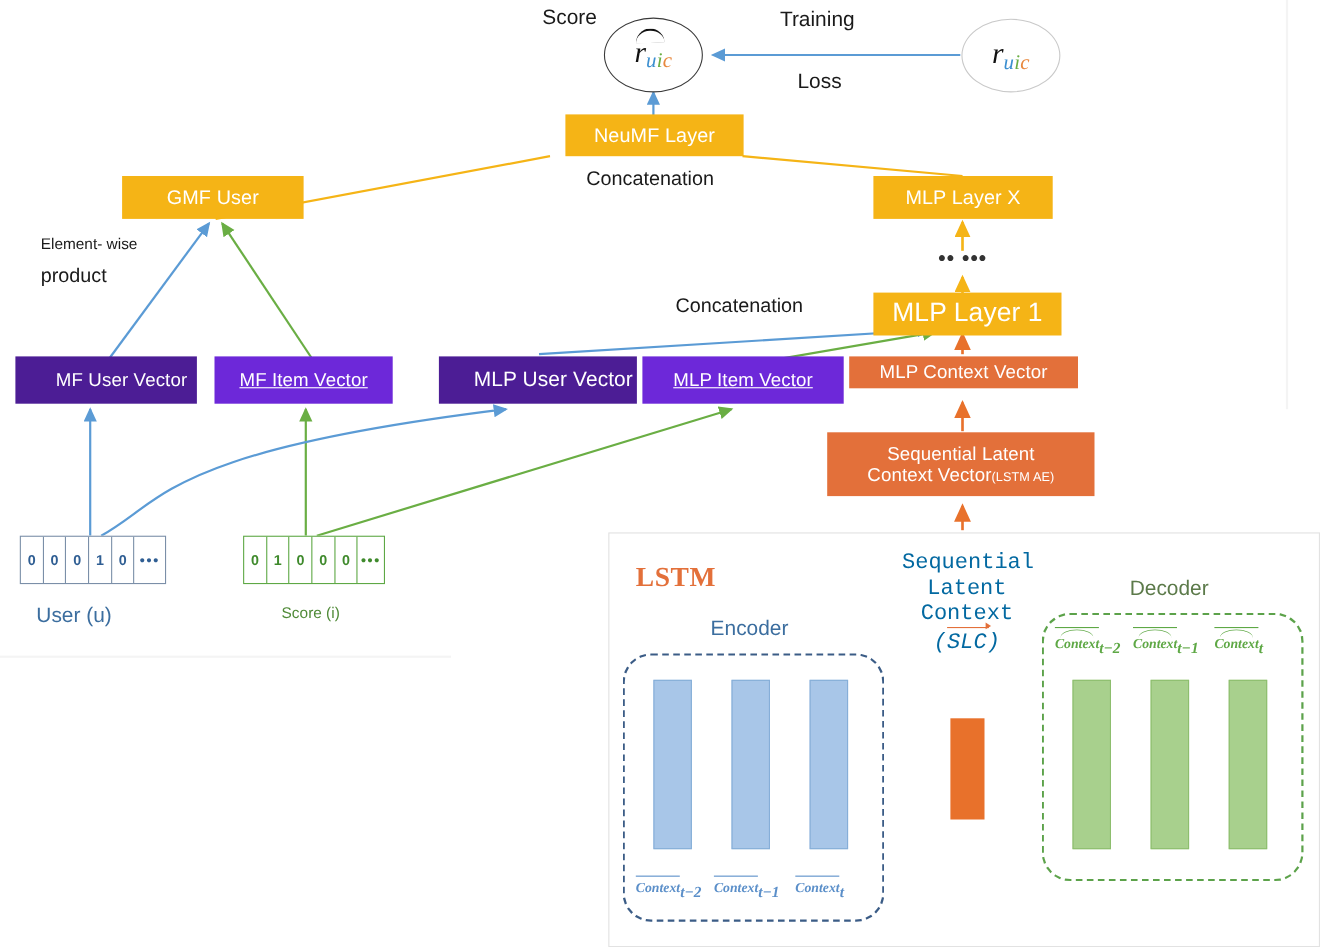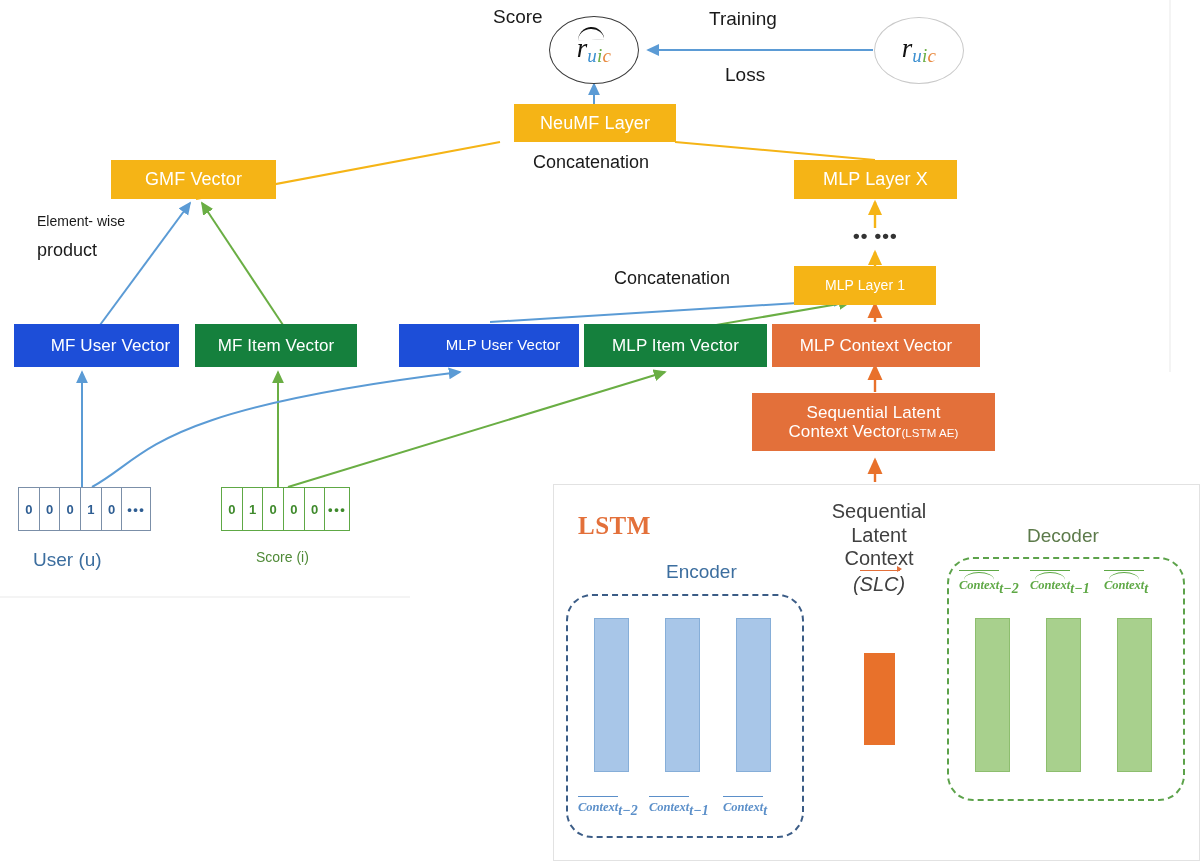--- a/index.html
+++ b/index.html
@@ -32,22 +32,22 @@
     box-sizing: border-box;
     display: flex;
     align-items: center;
     justify-content: center;
     text-align: center;
     color: #ffffff;
     line-height: 1.12;
     letter-spacing: 0.1px;
   }
   .node.amber  { background: #F5B416; }
-  .node.blue   { background: #1d4ed8; padding-left: 28px; }
-  .node.green  { background: #15803d; }
+  .node.blue   { background: #4c1d95; padding-left: 28px; }
+  .node.green  { background: #6d28d9; text-decoration: underline; }
   .node.orange { background: #E3703A; }
 
   .lbl {
     position: absolute;
     color: #1a1a1a;
     white-space: nowrap;
   }
   .lbl-blue  { color: #3C6E9F; }
   .lbl-green { color: #4F8A37; }
 
@@ -178,23 +178,23 @@
     position: absolute;
     left: 0; right: 0;
     top: -8px;
     height: 0;
     border-top: 1.1px solid currentColor;
   }
 
   #slc-label {
     position: absolute;
     text-align: center;
-    font-family: Liberation Sans, sans-serif;
+    font-family: Liberation Mono, monospace;
     font-size: 20px;
-    color: #404040;
+    color: #0369a1;
     line-height: 1.18;
     white-space: nowrap;
   }
   #slc-label .slc-paren {
     font-style: italic;
     display: inline-block;
     position: relative;
   }
   #slc-label .slcbar {
     display: inline-block;
@@ -338,38 +338,38 @@
   <div class="circ truth" style="left:874px; top:17px; width:90px; height:67px;">
     <span class="mathr">
       <span>r</span><span class="sub"><span class="su">u</span><span class="si">i</span><span class="sc">c</span></span>
     </span>
   </div>
 
   <div class="node amber" style="left:514px; top:104px; width:162px; height:38px; font-size:18px;">NeuMF Layer</div>
 
   <div class="lbl" style="left:533px; top:152px; font-size:18px;">Concatenation</div>
 
-  <div class="node amber" style="left:111px; top:160px; width:165px; height:39px; font-size:18px;">GMF Vector</div>
+  <div class="node amber" style="left:111px; top:160px; width:165px; height:39px; font-size:18px;">GMF User</div>
 
   <div class="node amber" style="left:794px; top:160px; width:163px; height:39px; font-size:18px;">MLP Layer X</div>
 
   <div class="ellipsis-dots" style="left:853px; top:225px;">•• •••</div>
 
-  <div class="node amber" style="left:794px; top:266px; width:142px; height:39px; font-size:14px;">MLP Layer 1</div>
+  <div class="node amber" style="left:794px; top:266px; width:171px; height:39px; font-size:24px;">MLP Layer 1</div>
 
   <div class="lbl" style="left:614px; top:268px; font-size:18px;">Concatenation</div>
 
   <div class="lbl" style="left:37px; top:213px; font-size:14px;">Element- wise</div>
   <div class="lbl" style="left:37px; top:240px; font-size:18px;">product</div>
 
   <div class="node blue" style="left:14px; top:324px; width:165px; height:43px; font-size:17px;">MF User Vector</div>
   <div class="node green" style="left:195px; top:324px; width:162px; height:43px; font-size:17px;">MF Item Vector</div>
-  <div class="node blue" style="left:399px; top:324px; width:180px; height:43px; font-size:15px;">MLP User Vector</div>
+  <div class="node blue" style="left:399px; top:324px; width:180px; height:43px; font-size:19px;">MLP User Vector</div>
   <div class="node green" style="left:584px; top:324px; width:183px; height:43px; font-size:17px;">MLP Item Vector</div>
-  <div class="node orange" style="left:772px; top:324px; width:208px; height:43px; font-size:17px;">MLP Context Vector</div>
+  <div class="node orange" style="left:772px; top:324px; width:208px; height:29px; font-size:17px;">MLP Context Vector</div>
 
   <div class="node orange" style="left:752px; top:393px; width:243px; height:58px; font-size:17px; flex-direction:column;">
     <span>Sequential Latent</span>
     <span>
       <span>Context Vector</span><span style="font-size:11.5px;">(LSTM AE)</span>
     </span>
   </div>
 
   <div class="vec" style="left:18px; top:487px; width:133px; height:44px;">
     <div class="cell" style="width:21px;">0</div>
@@ -389,21 +389,21 @@
     <div class="cell" style="width:21px;">0</div>
     <div class="cell dots-cell" style="width:24px;">•••</div>
   </div>
   <div class="lbl lbl-green" style="left:256px; top:549px; font-size:14px;">Score (i)</div>
 
   <div id="lstm-panel" style="left:553px; top:484px; width:647px; height:377px;">
   </div>
 
   <div id="lstm-title" style="left:578px; top:492px;margin-top:20px;">LSTM</div>
 
-  <div class="lbl lbl-blue" style="left:646px; top:561px; font-size:19px;margin-left:20px;">Encoder</div>
+  <div class="lbl lbl-blue" style="left:646px; top:561px; font-size:19px;">Encoder</div>
   <div class="lbl" style="left:1027px; top:525px; font-size:19px; color:#5C7A4A;">Decoder</div>
 
   <div id="slc-label" style="left:820px; top:500px; width:118px;">
     <div>Sequential</div>
     <div>Latent</div>
     <div>Context</div>
     <div class="slc-paren" style="margin-top:2px;">(<span class="slcbar">SLC</span>)</div>
   </div>
 
   <div class="dash-box dash-enc" style="left:566px; top:594px; width:238px; height:244px;"></div>

